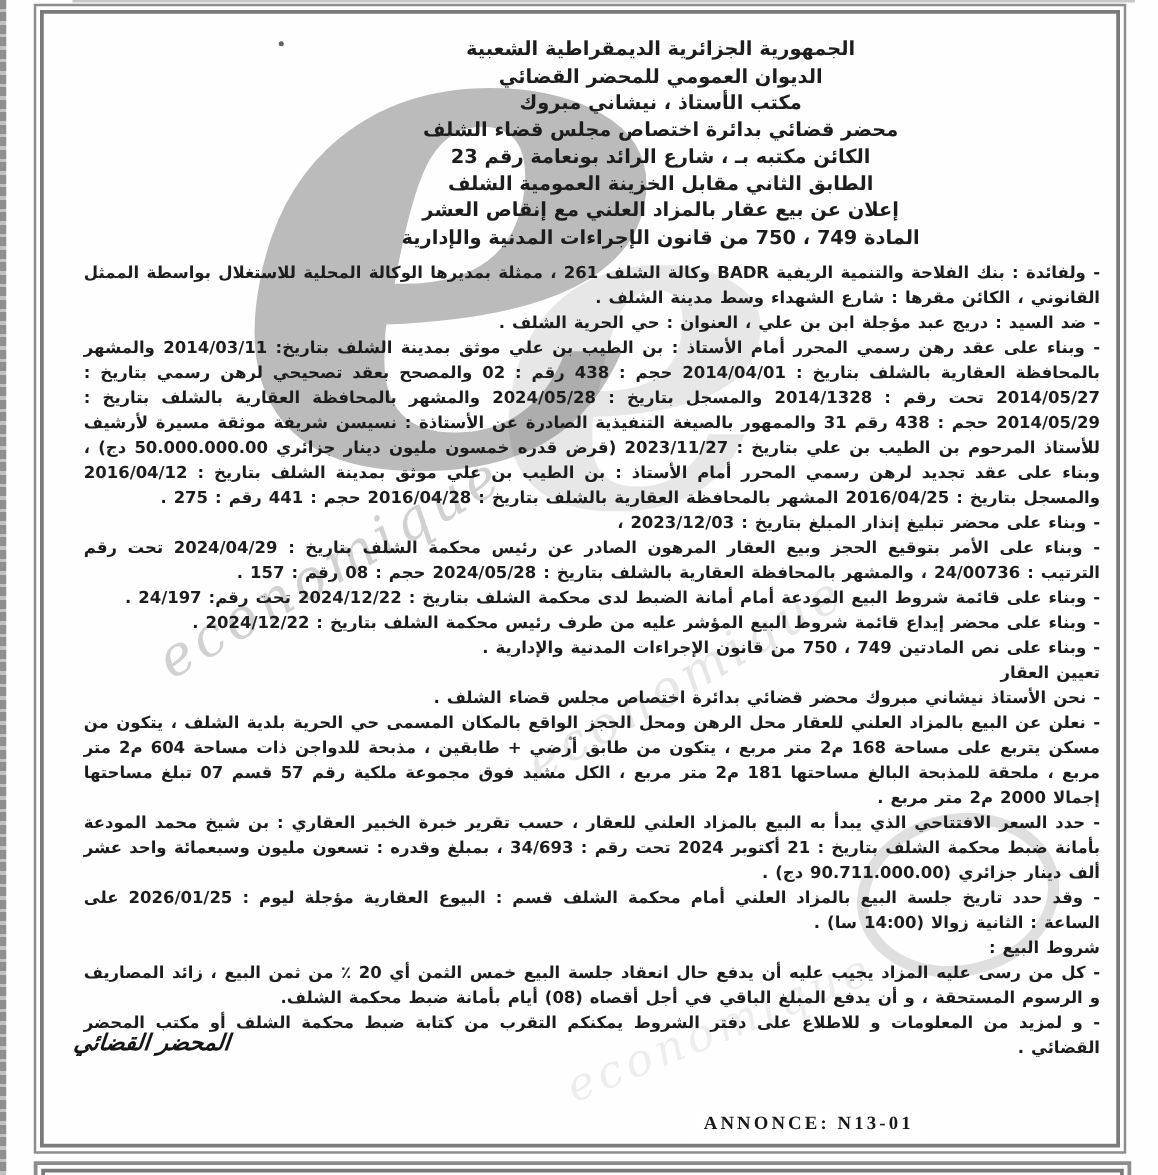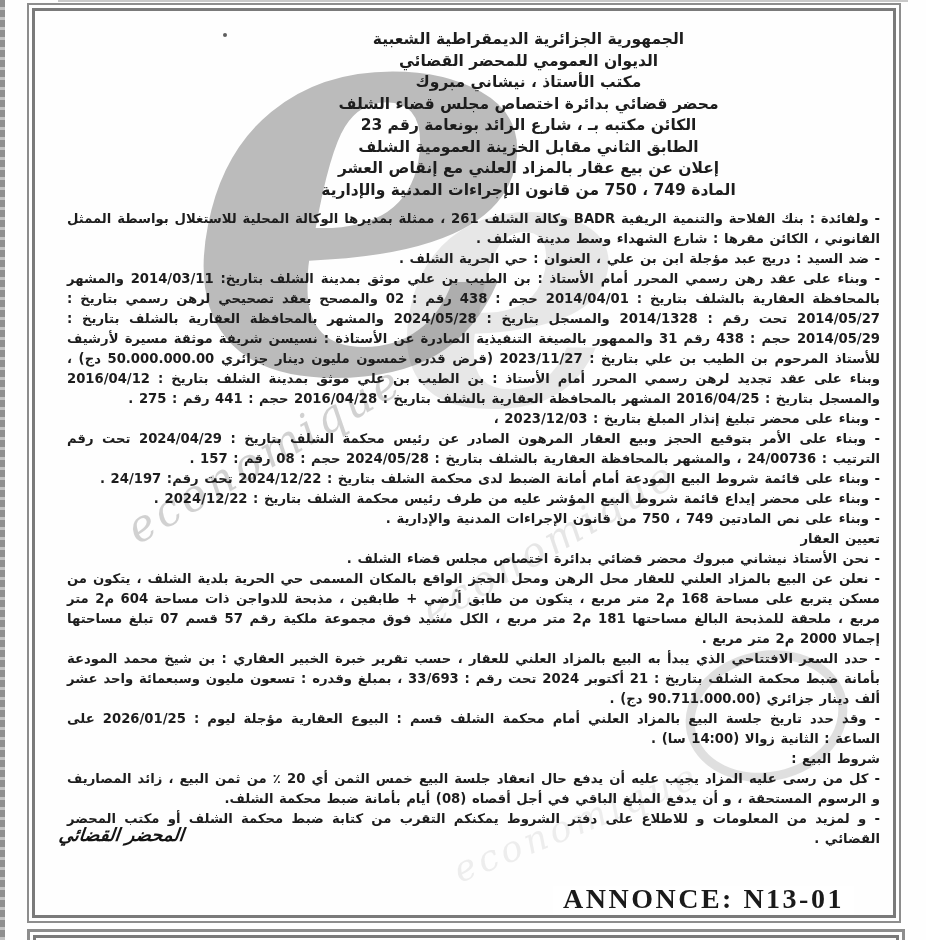--- a/index.html
+++ b/index.html
@@ -59,21 +59,21 @@
   }
   .sec-head { text-align:right; }
   .signature {
     position:absolute; left:24px; bottom:70px; z-index:2; direction:rtl;
     font-size:18px; font-weight:bold; font-style:italic; letter-spacing:1px;
     transform:skewX(-6deg); color:#151515;
   }
   .annonce {
     position:absolute; left:518px; top:875px; height:28px; z-index:3;
     background:#ffffff; padding:0 10px; line-height:26px;
-    font-family:"Liberation Serif", serif; font-weight:bold; font-size:28px;
+    font-family:"Liberation Serif", serif; font-weight:bold; font-size:15px;
     letter-spacing:2.5px; color:#1a1a1a; white-space:nowrap;
   }
   
   .next-frame-outer {
     position:absolute; left:27px; top:929px; width:872px; height:20px;
     border:3px solid #8d8d8d;
   }
   .next-frame-inner {
     position:absolute; left:33px; top:935px; width:860px; height:14px;
     border:3px solid #7a7a7a;
@@ -119,21 +119,21 @@
           <p>- ضد السيد : دريج عبد مؤجلة ابن بن علي ، العنوان : حي الحرية الشلف .</p>
           <p>- وبناء على عقد رهن رسمي المحرر أمام الأستاذ : بن الطيب بن علي موثق بمدينة الشلف بتاريخ: 2014/03/11 والمشهر بالمحافظة العقارية بالشلف بتاريخ : 2014/04/01 حجم : 438 رقم : 02 والمصحح بعقد تصحيحي لرهن رسمي بتاريخ : 2014/05/27 تحت رقم : 2014/1328 والمسجل بتاريخ : 2024/05/28 والمشهر بالمحافظة العقارية بالشلف بتاريخ : 2014/05/29 حجم : 438 رقم 31 والممهور بالصيغة التنفيذية الصادرة عن الأستاذة : نسيسن شريفة موثقة مسيرة لأرشيف للأستاذ المرحوم بن الطيب بن علي بتاريخ : 2023/11/27 (قرض قدره خمسون مليون دينار جزائري 50.000.000.00 دج) ، وبناء على عقد تجديد لرهن رسمي المحرر أمام الأستاذ : بن الطيب بن علي موثق بمدينة الشلف بتاريخ : 2016/04/12 والمسجل بتاريخ : 2016/04/25 المشهر بالمحافظة العقارية بالشلف بتاريخ : 2016/04/28 حجم : 441 رقم : 275 .</p>
           <p>- وبناء على محضر تبليغ إنذار المبلغ بتاريخ : 2023/12/03 ،</p>
           <p>- وبناء على الأمر بتوقيع الحجز وبيع العقار المرهون الصادر عن رئيس محكمة الشلف بتاريخ : 2024/04/29 تحت رقم الترتيب : 24/00736 ، والمشهر بالمحافظة العقارية بالشلف بتاريخ : 2024/05/28 حجم : 08 رقم : 157 .</p>
           <p>- وبناء على قائمة شروط البيع المودعة أمام أمانة الضبط لدى محكمة الشلف بتاريخ : 2024/12/22 تحت رقم: 24/197 .</p>
           <p>- وبناء على محضر إيداع قائمة شروط البيع المؤشر عليه من طرف رئيس محكمة الشلف بتاريخ : 2024/12/22 .</p>
           <p>- وبناء على نص المادتين 749 ، 750 من قانون الإجراءات المدنية والإدارية .</p>
           <p class="sec-head">تعيين العقار</p>
           <p>- نحن الأستاذ نيشاني مبروك محضر قضائي بدائرة اختصاص مجلس قضاء الشلف .</p>
           <p>- نعلن عن البيع بالمزاد العلني للعقار محل الرهن ومحل الحجز الواقع بالمكان المسمى حي الحرية بلدية الشلف ، يتكون من مسكن يتربع على مساحة 168 م2 متر مربع ، يتكون من طابق أرضي + طابقين ، مذبحة للدواجن ذات مساحة 604 م2 متر مربع ، ملحقة للمذبحة البالغ مساحتها 181 م2 متر مربع ، الكل مشيد فوق مجموعة ملكية رقم 57 قسم 07 تبلغ مساحتها إجمالا 2000 م2 متر مربع .</p>
-          <p>- حدد السعر الافتتاحي الذي يبدأ به البيع بالمزاد العلني للعقار ، حسب تقرير خبرة الخبير العقاري : بن شيخ محمد المودعة بأمانة ضبط محكمة الشلف بتاريخ : 21 أكتوبر 2024 تحت رقم : 33/693 ، بمبلغ وقدره : تسعون مليون وسبعمائة واحد عشر ألف دينار جزائري (90.711.000.00 دج) .</p>
+          <p>- حدد السعر الافتتاحي الذي يبدأ به البيع بالمزاد العلني للعقار ، حسب تقرير خبرة الخبير العقاري : بن شيخ محمد المودعة بأمانة ضبط محكمة الشلف بتاريخ : 21 أكتوبر 2024 تحت رقم : 34/693 ، بمبلغ وقدره : تسعون مليون وسبعمائة واحد عشر ألف دينار جزائري (90.711.000.00 دج) .</p>
           <p>- وقد حدد تاريخ جلسة البيع بالمزاد العلني أمام محكمة الشلف قسم : البيوع العقارية مؤجلة ليوم : 2026/01/25 على الساعة : الثانية زوالا (14:00 سا) .</p>
           <p class="sec-head">شروط البيع :</p>
           <p>- كل من رسى عليه المزاد يجيب عليه أن يدفع حال انعقاد جلسة البيع خمس الثمن أي 20 ٪ من ثمن البيع ، زائد المصاريف و الرسوم المستحقة ، و أن يدفع المبلغ الباقي في أجل أقصاه (08) أيام بأمانة ضبط محكمة الشلف.</p>
           <p>- و لمزيد من المعلومات و للاطلاع على دفتر الشروط يمكنكم التقرب من كتابة ضبط محكمة الشلف أو مكتب المحضر القضائي .</p>
         </div>
 
       </div>
 
       <div class="signature">المحضر القضائي</div>
       <div class="annonce">ANNONCE: N13-01</div>

